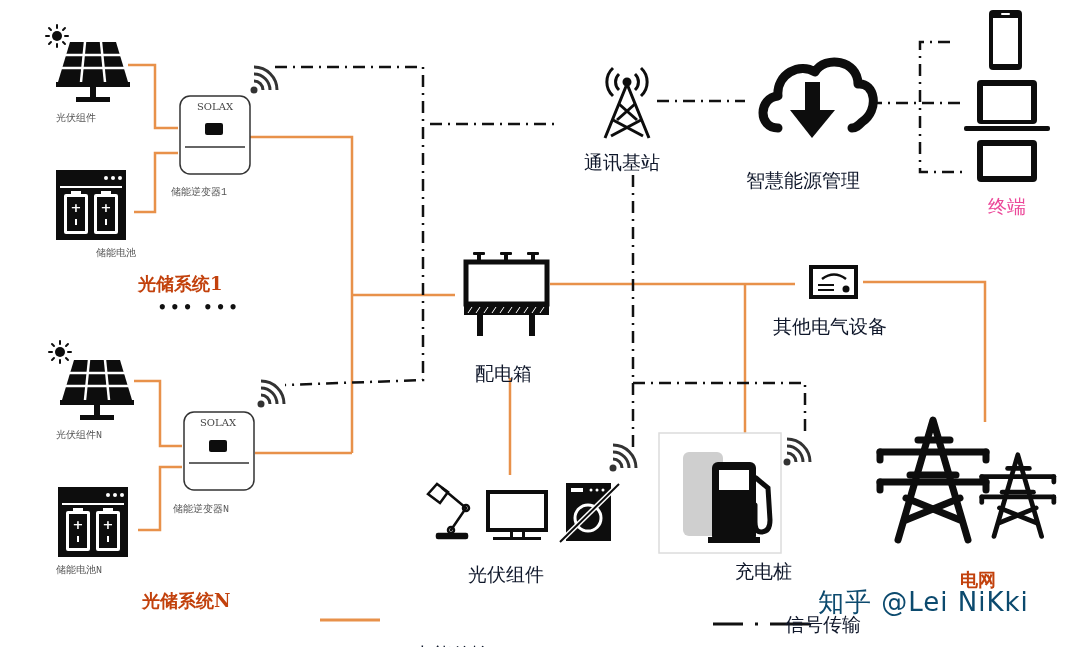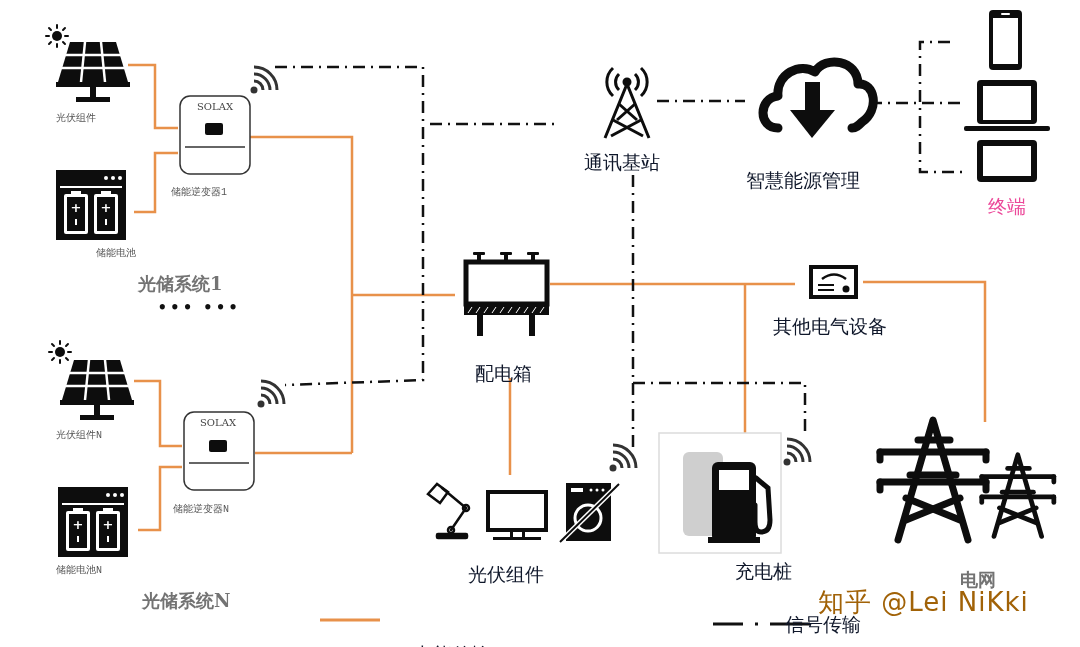--- a/index.html
+++ b/index.html
@@ -2,22 +2,22 @@
 <html><head>
 <meta charset="utf-8">
 <style>
   html, body { margin:0; padding:0; background:#ffffff; }
   body { width:1080px; height:647px; position:relative; overflow:hidden;
          font-family:"DejaVu Serif", serif; color:#222; }
   #diagram { position:absolute; left:0; top:0; }
   .lbl { position:absolute; white-space:nowrap; font-family:"DejaVu Sans", sans-serif; }
   .lbl-small { font-size:10px; color:#555; font-family:Liberation Mono, monospace; }
   .lbl-mid { font-size:19px; color:#0f172a; }
-  .lbl-bold { font-size:18px; font-weight:bold; color:#737373; font-family:"DejaVu Serif", serif; }
-  .watermark { position:absolute; font-size:26px; color:#a16207; letter-spacing:1px;
+  .lbl-bold { font-size:18px; font-weight:bold; color:#c2410c; font-family:"DejaVu Serif", serif; }
+  .watermark { position:absolute; font-size:26px; color:#0c4a6e; letter-spacing:1px;
                font-family:"DejaVu Sans", sans-serif; white-space:nowrap; }
   .dots { position:absolute; font-size:18px; letter-spacing:2px; color:#111; }
 </style>
 </head>
 <body>
 
 <svg id="diagram" width="1080" height="647" viewBox="0 0 1080 647" xmlns="http://www.w3.org/2000/svg">
   <defs>
     <g id="sun">
       <circle cx="0" cy="0" r="5" fill="#0d0d0d"></circle>

